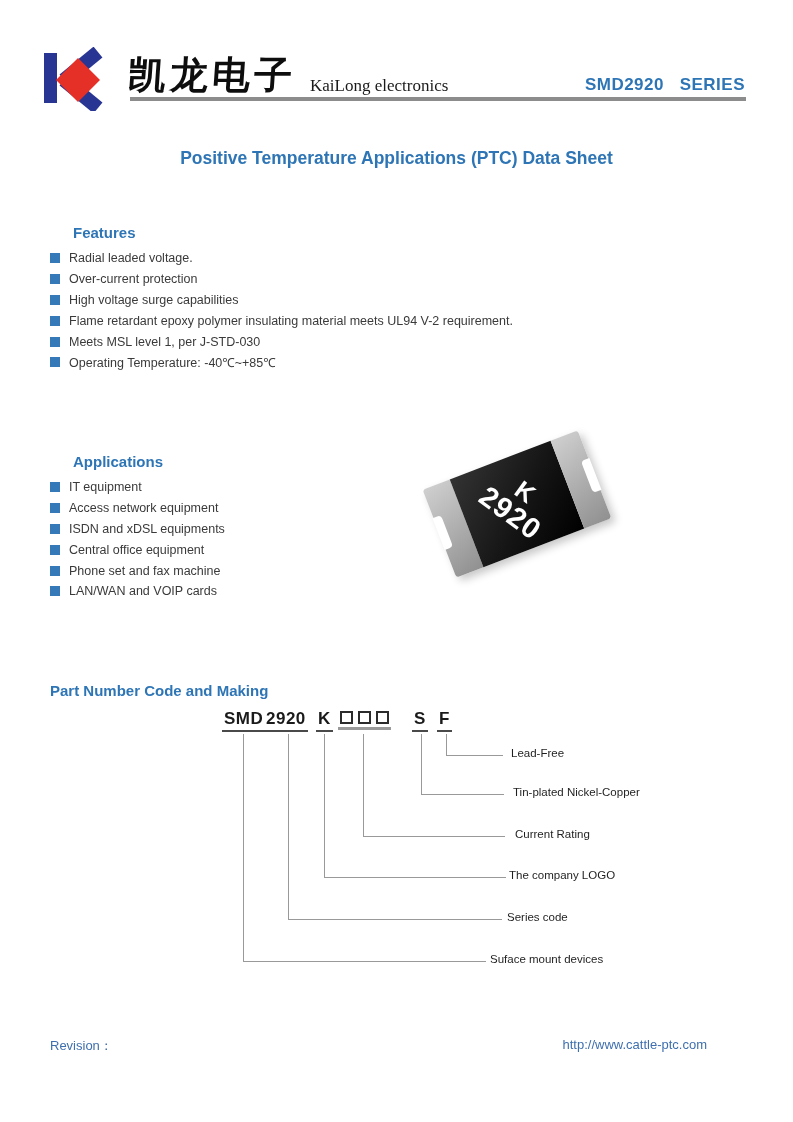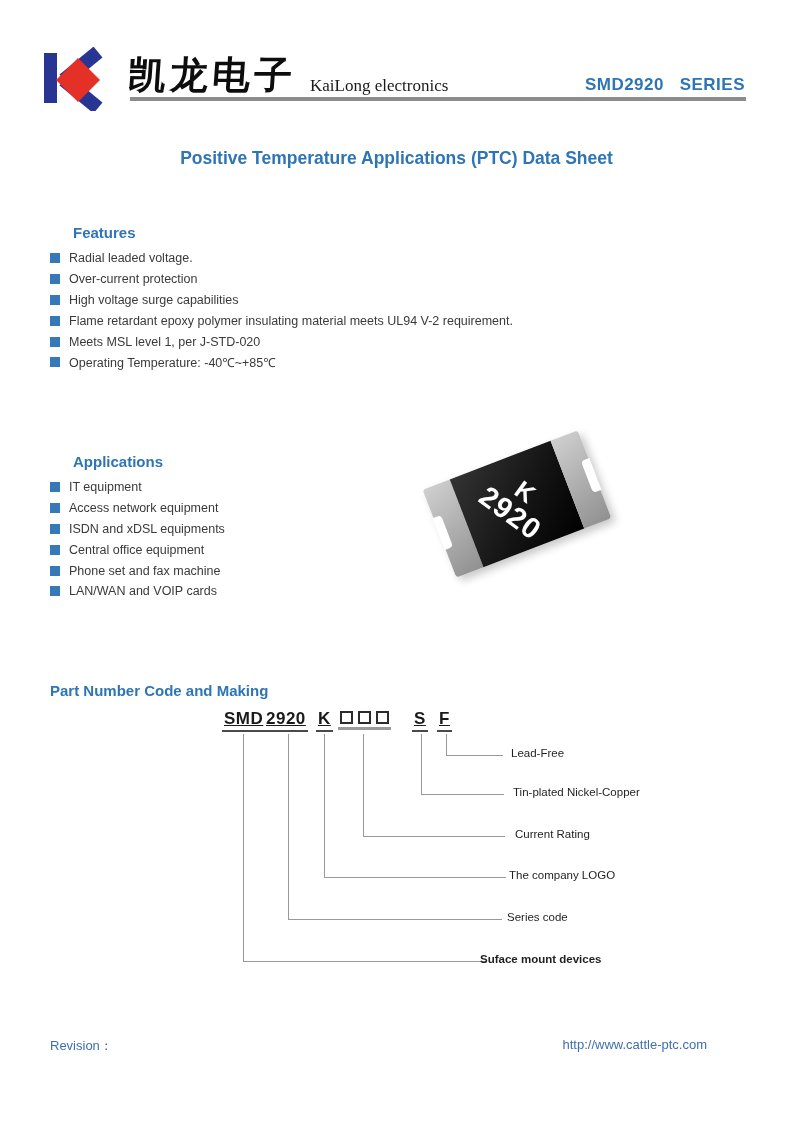--- a/index.html
+++ b/index.html
@@ -66,21 +66,21 @@
     align-items:center; justify-content:center; transform:rotate(57deg);
     color:#fff; font-weight:bold; line-height:0.95; letter-spacing:1px;
   }
   .chip-mark .m1 { font-size:25px; }
   .chip-mark .m2 { font-size:29px; }
 
   
   .sec-pn-heading { position:absolute; left:50px; top:682px; font-size:15px; font-weight:bold; color:#2E75B6; }
   .pn-seg {
     position:absolute; top:709px; font-size:17px; font-weight:600; color:#1a1a1a;
-    border-bottom:2px solid #4a4a4a; padding:0 2px 1px; letter-spacing:0.5px;text-decoration:underline;
+    border-bottom:2px solid #4a4a4a; padding:0 2px 1px; letter-spacing:0.5px;
   }
   .pn-boxes {
     position:absolute; left:338px; top:711px; display:flex; gap:5px;
     border-bottom:3px solid #9a9a9a; padding:0 2px 3px;
   }
   .pn-box { width:13px; height:13px; border:2px solid #2b2b2b; background:#fff; }
   .vline { position:absolute; width:1px; background:#999; }
   .hline { position:absolute; height:1px; background:#999; }
   .callout-label { position:absolute; font-size:11.5px; color:#1f1f1f; white-space:nowrap; }
 
@@ -126,21 +126,21 @@
         </div>
 
         <div class="bullet-row">
           <span class="sq-bullet"></span>
           <span class="bullet-text">Flame retardant epoxy polymer insulating material meets UL94 V-2 requirement.</span>
         </div>
 
 
         <div class="bullet-row">
           <span class="sq-bullet"></span>
-          <span class="bullet-text">Meets MSL level 1, per J-STD-020</span>
+          <span class="bullet-text">Meets MSL level 1, per J-STD-030</span>
         </div>
 
         <div class="bullet-row">
           <span class="sq-bullet"></span>
           <span class="bullet-text">Operating Temperature: -40℃~+85℃</span>
         </div>
       </div>
   </div>
 
   <div class="section sec-applications">
@@ -218,18 +218,18 @@
   <div class="vline" style="left:324px; top:734px; height:143px;"></div>
   <div class="hline" style="left:324px; top:877px; width:182px;"></div>
   <div class="callout-label" style="left:509px; top:869px;">The company LOGO</div>
 
   <div class="vline" style="left:288px; top:734px; height:185px;"></div>
   <div class="hline" style="left:288px; top:919px; width:214px;"></div>
   <div class="callout-label" style="left:507px; top:911px;">Series code</div>
 
   <div class="vline" style="left:243px; top:734px; height:227px;"></div>
   <div class="hline" style="left:243px; top:961px; width:243px;"></div>
-  <div class="callout-label" style="left:480px; top:953px;font-weight:bold;">Suface mount devices</div>
+  <div class="callout-label" style="left:490px; top:953px;">Suface mount devices</div>
 
   <div class="footer-rev">Revision：</div>
   <a class="footer-url" href="#">http://www.cattle-ptc.com</a>
 
 </div>
 
 </body></html>

